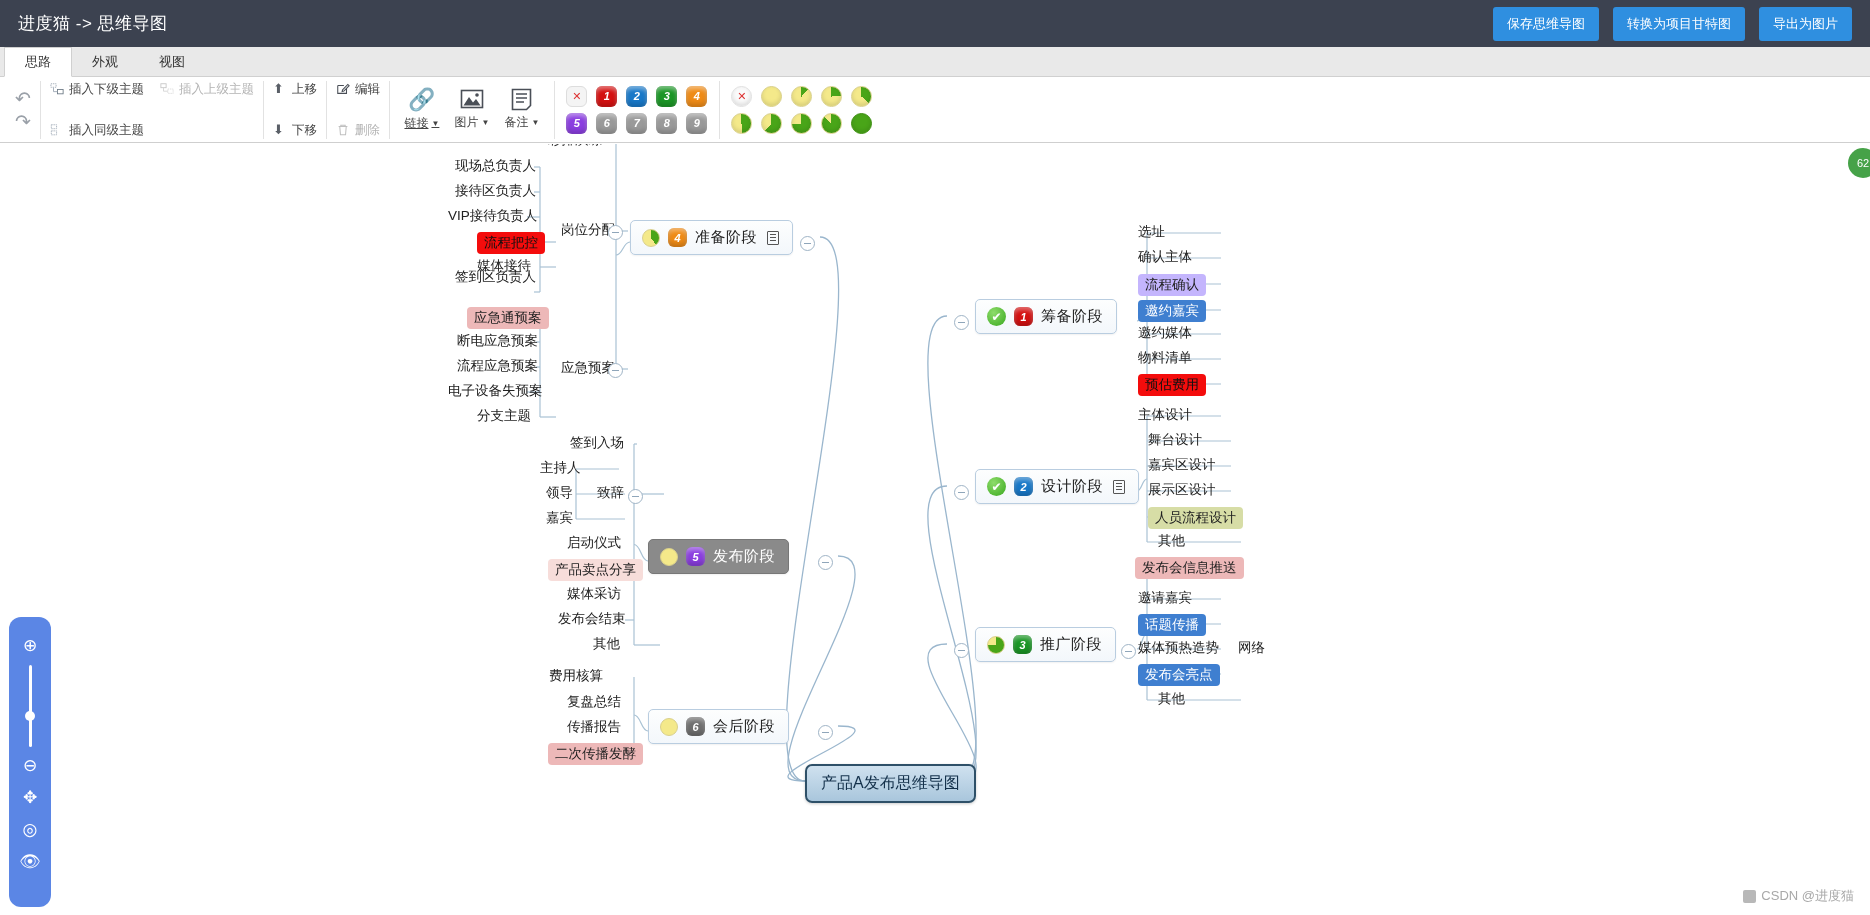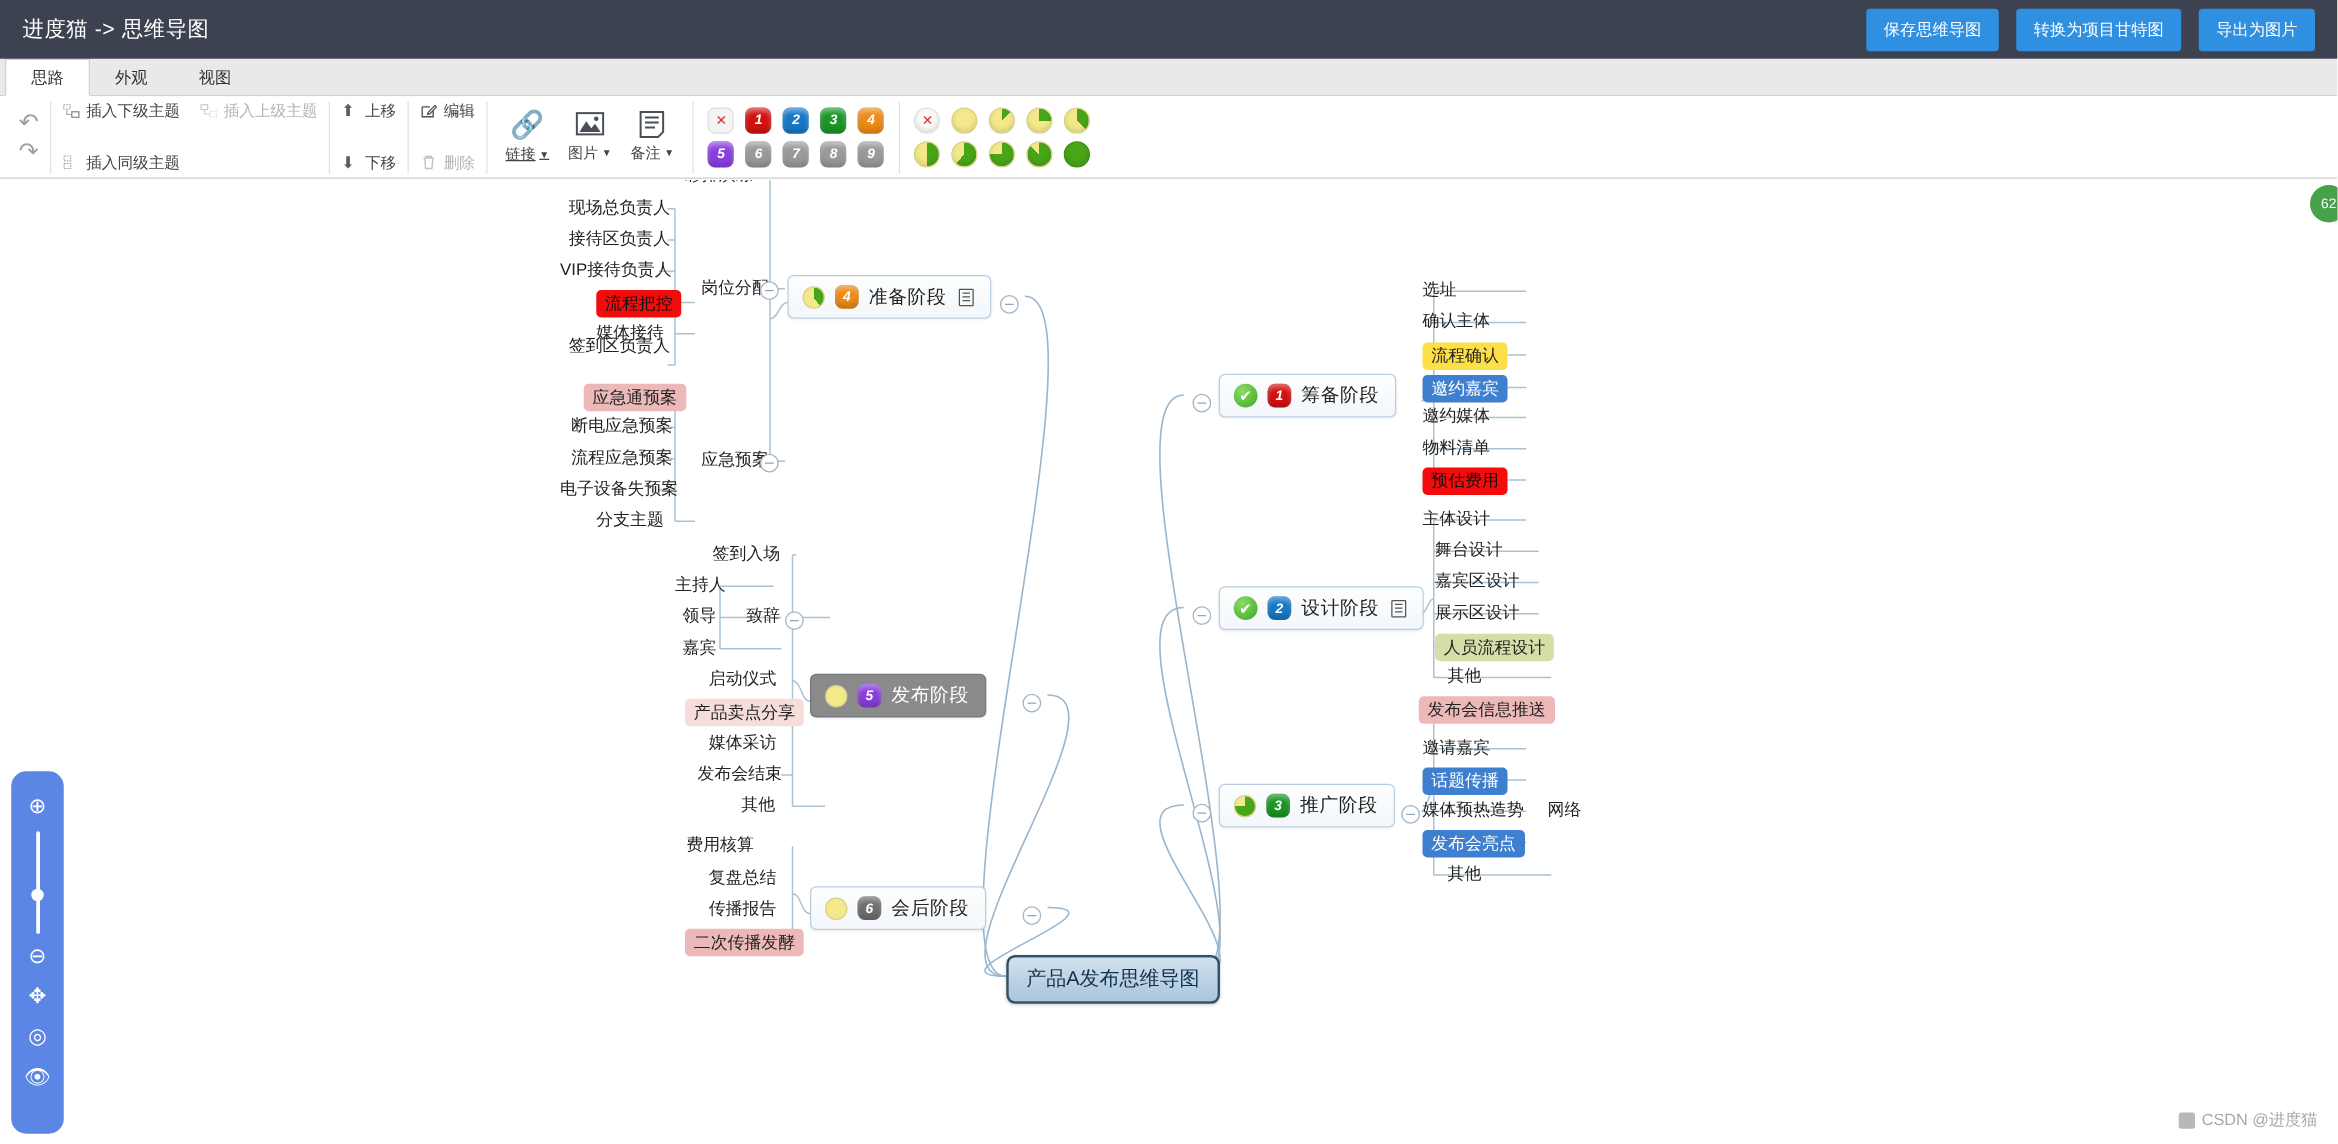--- a/index.html
+++ b/index.html
@@ -205,21 +205,21 @@
   }
   .leaf .chip {
     padding: 2px 7px 3px 7px;
     border-radius: 4px;
     display: inline-block;
   }
   .chip-red   { background: #f40c0c; color: #111; }
   .chip-pink  { background: #edb8b8; color: #222; }
   .chip-pink2 { background: #f7ddda; color: #222; }
   .chip-blue  { background: #3f7fd0; color: #fff; }
-  .chip-olive { background: #fde047; color: #222; text-align: right; }
+  .chip-olive { background: #c4b5fd; color: #222; text-align: right; }
   .chip-olive2{ background: #d7dda6; color: #222; }
 
   
   .branch {
     border: 1px solid #b9cde0;
     background: linear-gradient(180deg,#fdfefe 0%, #f3f7fb 100%);
     border-radius: 5px;
     padding: 7px 13px 7px 11px;
     gap: 8px;
     box-shadow: 0 1px 2px rgba(0,0,0,.06);

